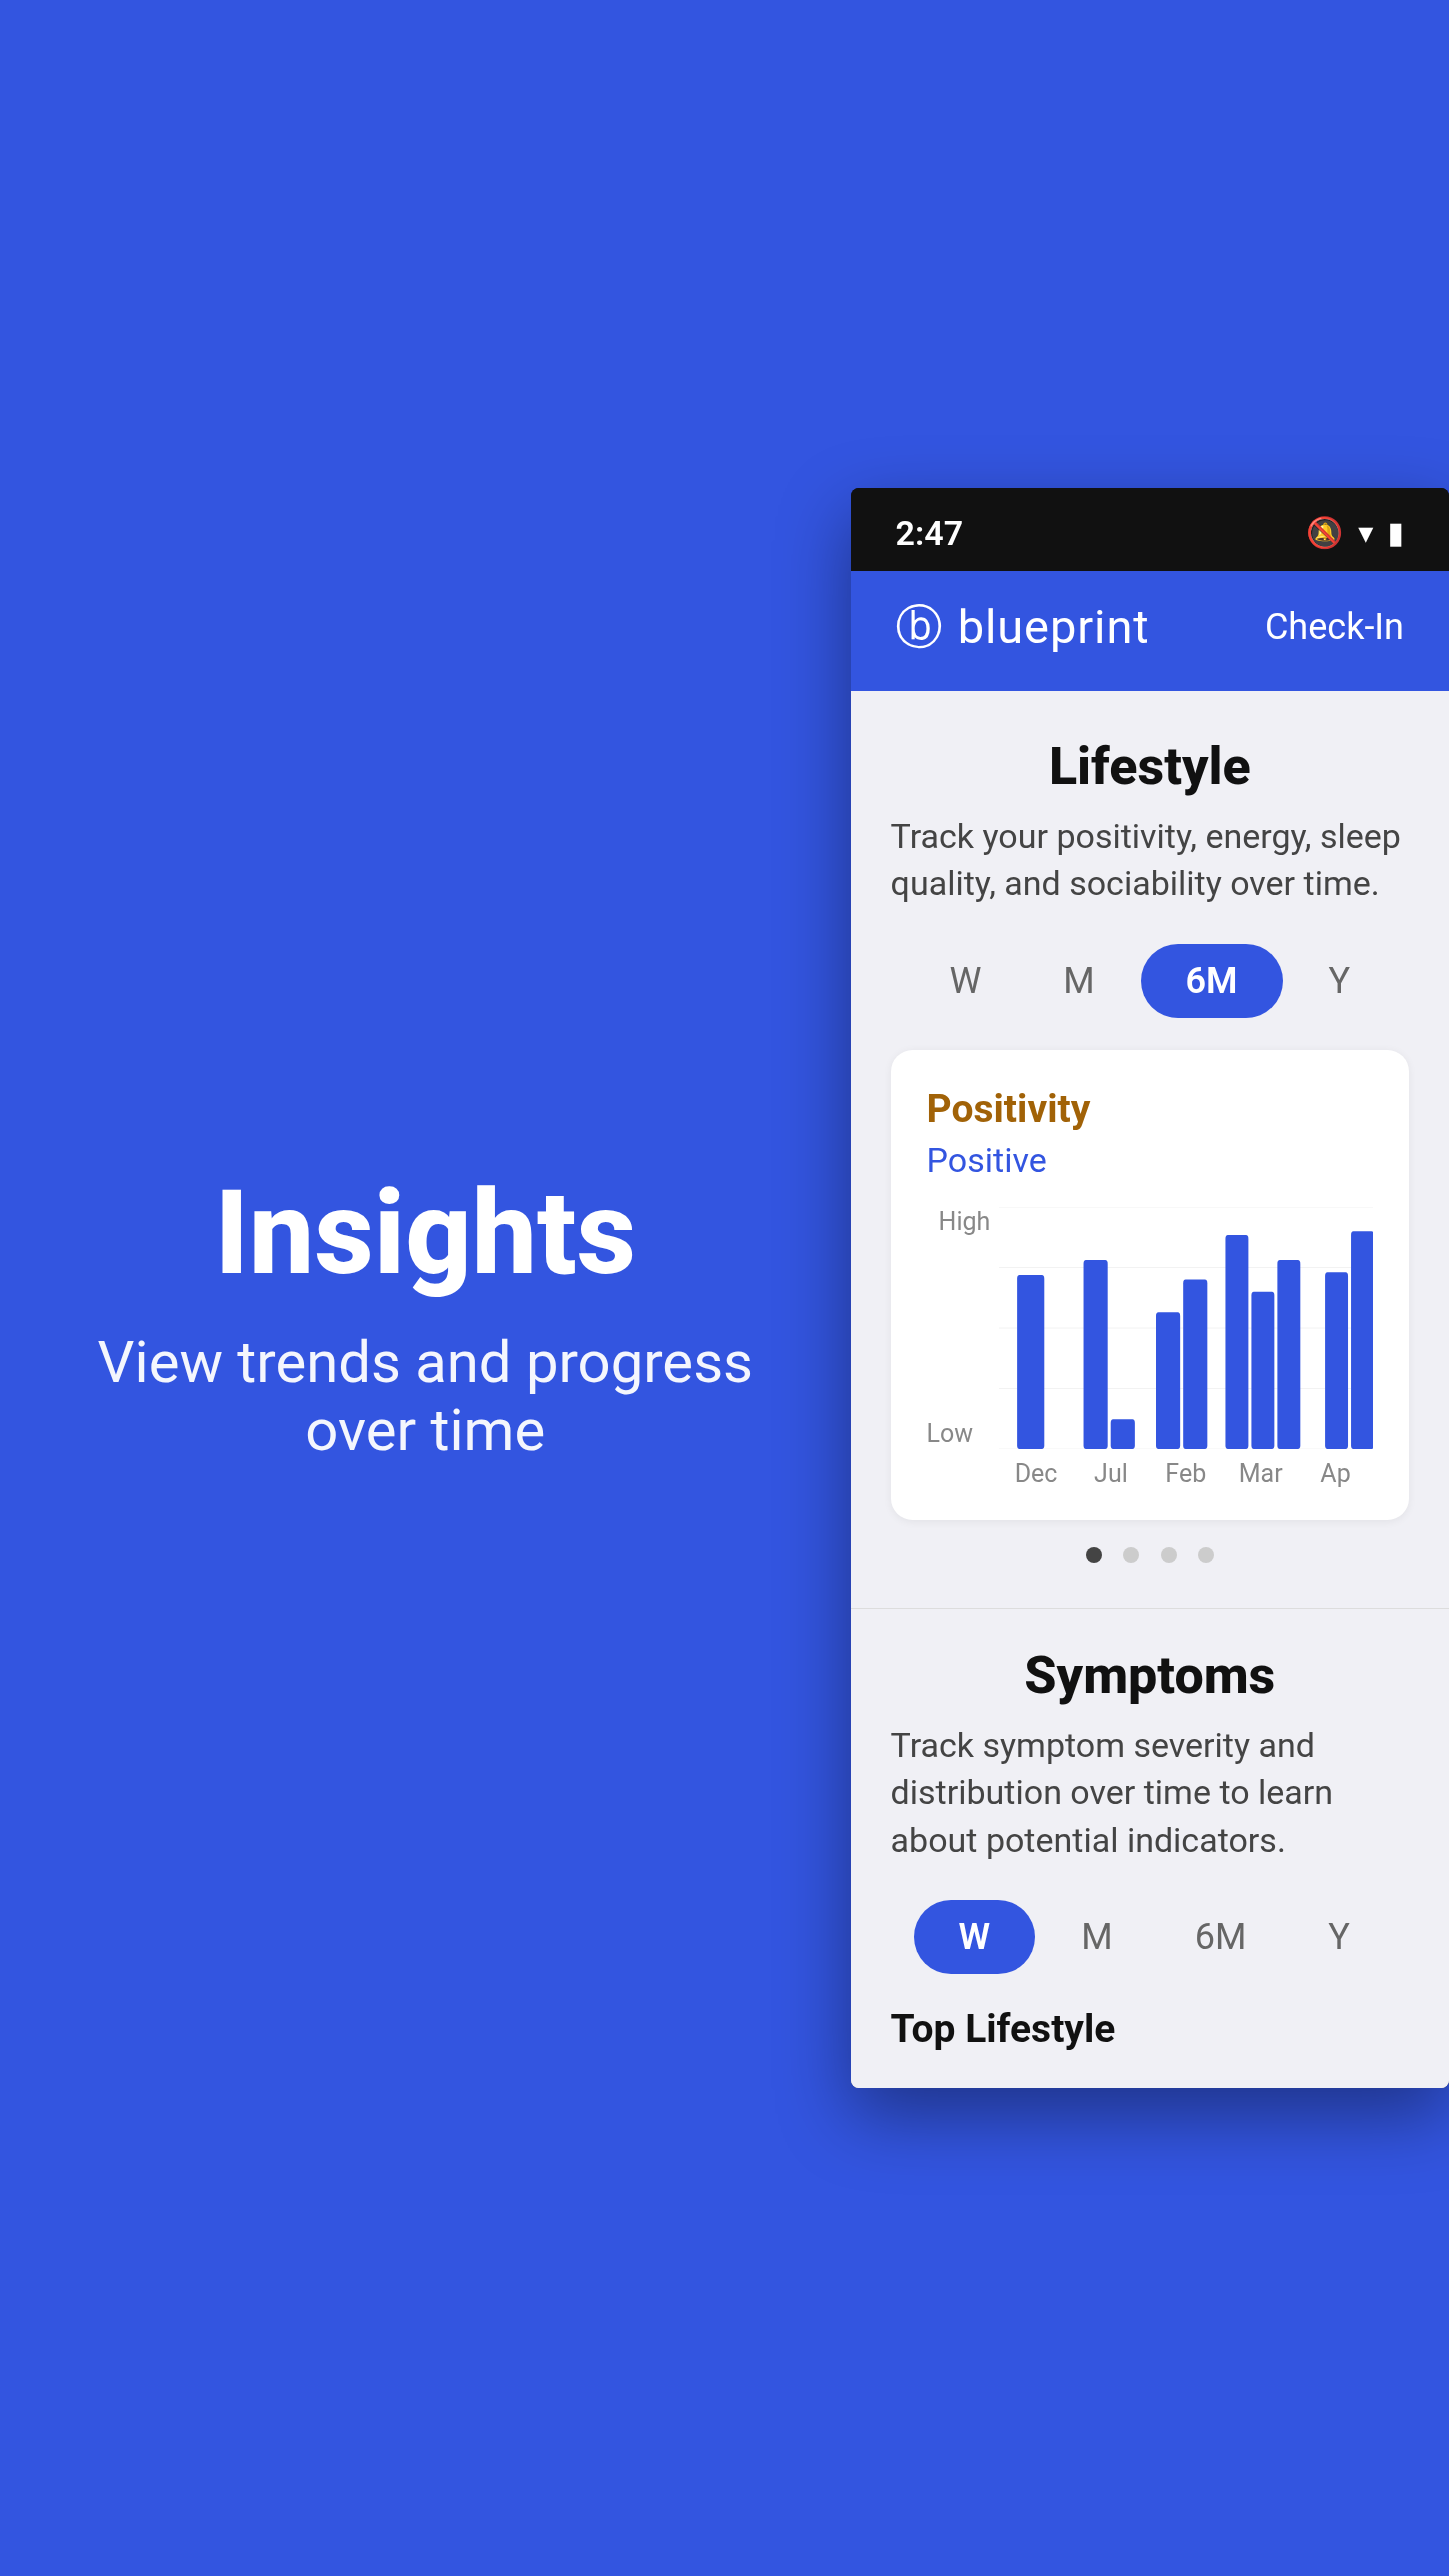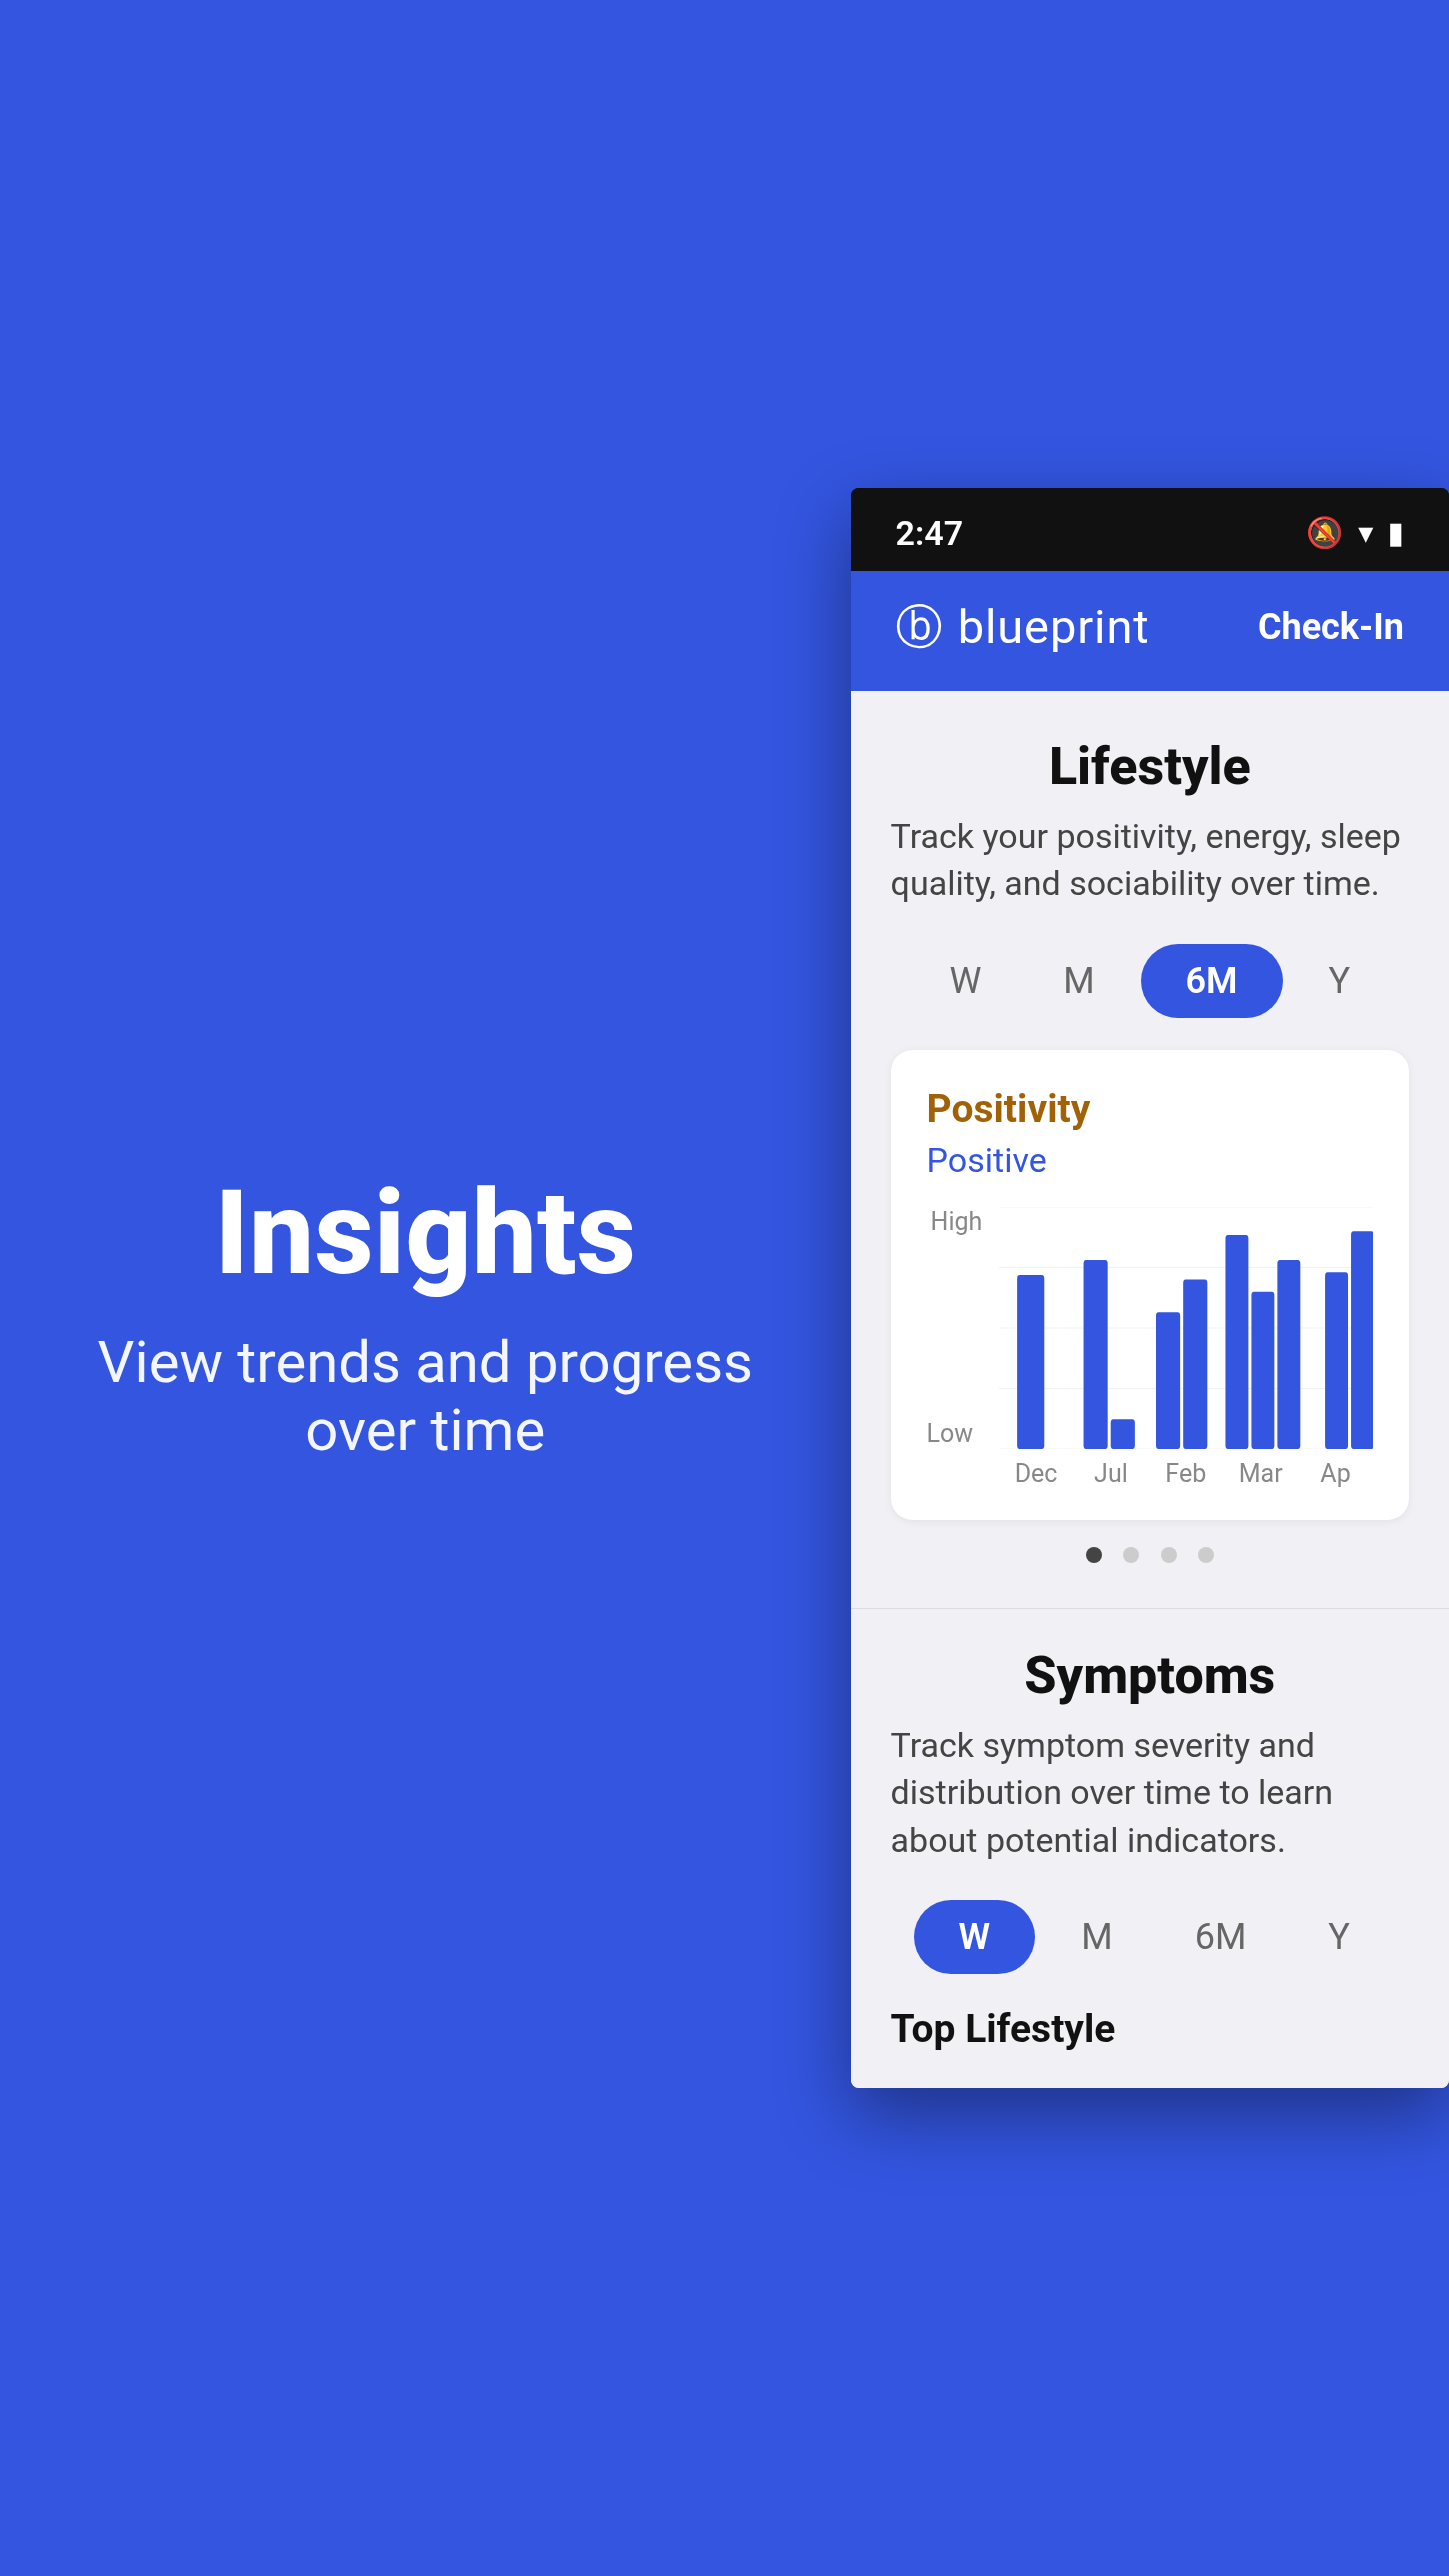--- a/index.html
+++ b/index.html
@@ -89,21 +89,21 @@
     .app-logo {
       font-size: 47px;
       color: white;
       font-weight: 300;
       letter-spacing: 1.8px;
     }
 
     .check-in-btn {
       font-size: 36px;
       color: white;
-      font-weight: 700;
+      font-weight: 400;
       cursor: pointer;
     }
 
     
     .section {
       background: #f0f0f5;
       padding: 45px 40px 36px;
     }
 
     .section-title {
@@ -168,21 +168,21 @@
     }
 
     .chart-area {
       position: relative;
       height: 286px;
       padding: 0 0 45px 72px;
     }
 
     .chart-label-high {
       position: absolute;
-      left: 4px;
+      left: 12px;
       top: 0;
       font-size: 25px;
       color: #888;
     }
 
     .chart-label-low {
       position: absolute;
       left: 0;
       bottom: 45px;
       font-size: 25px;

